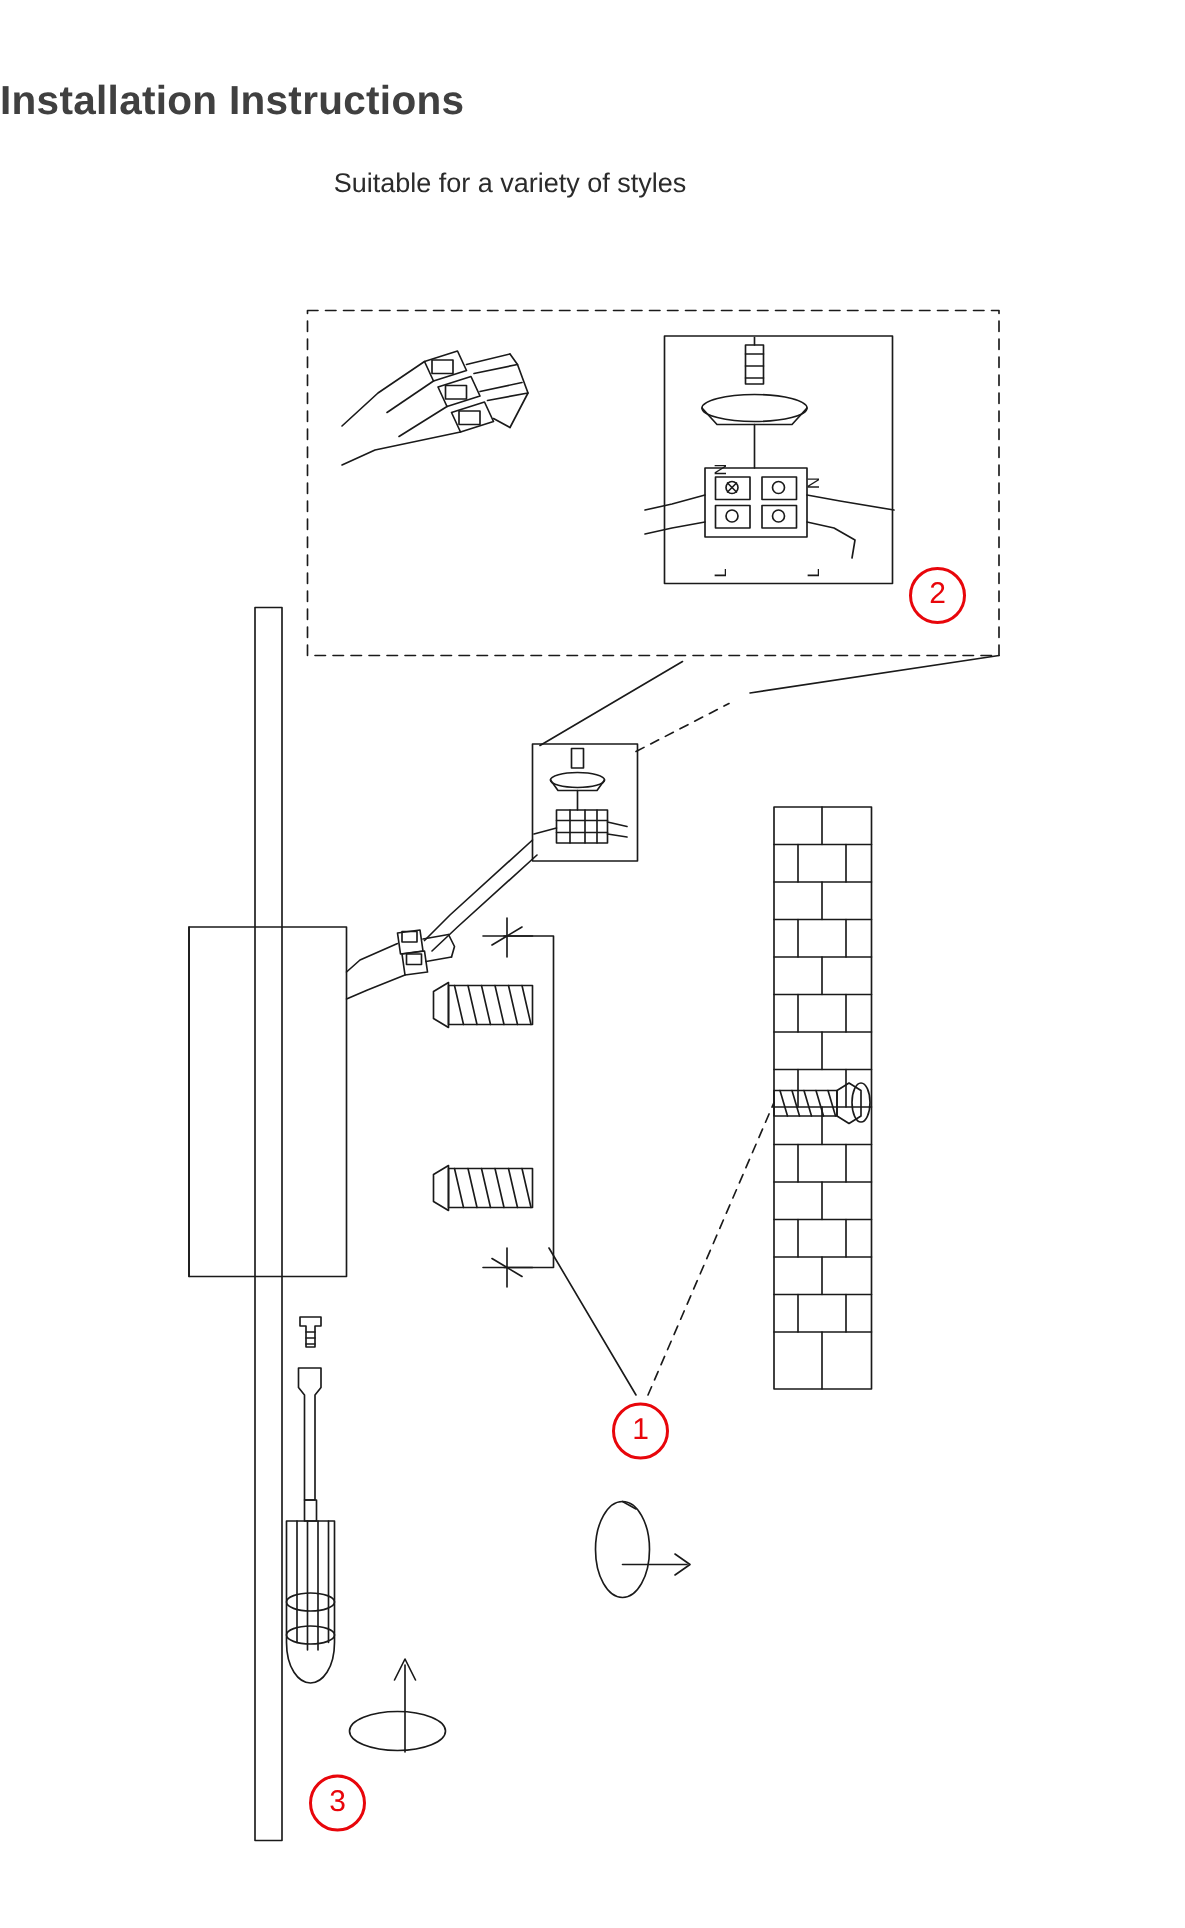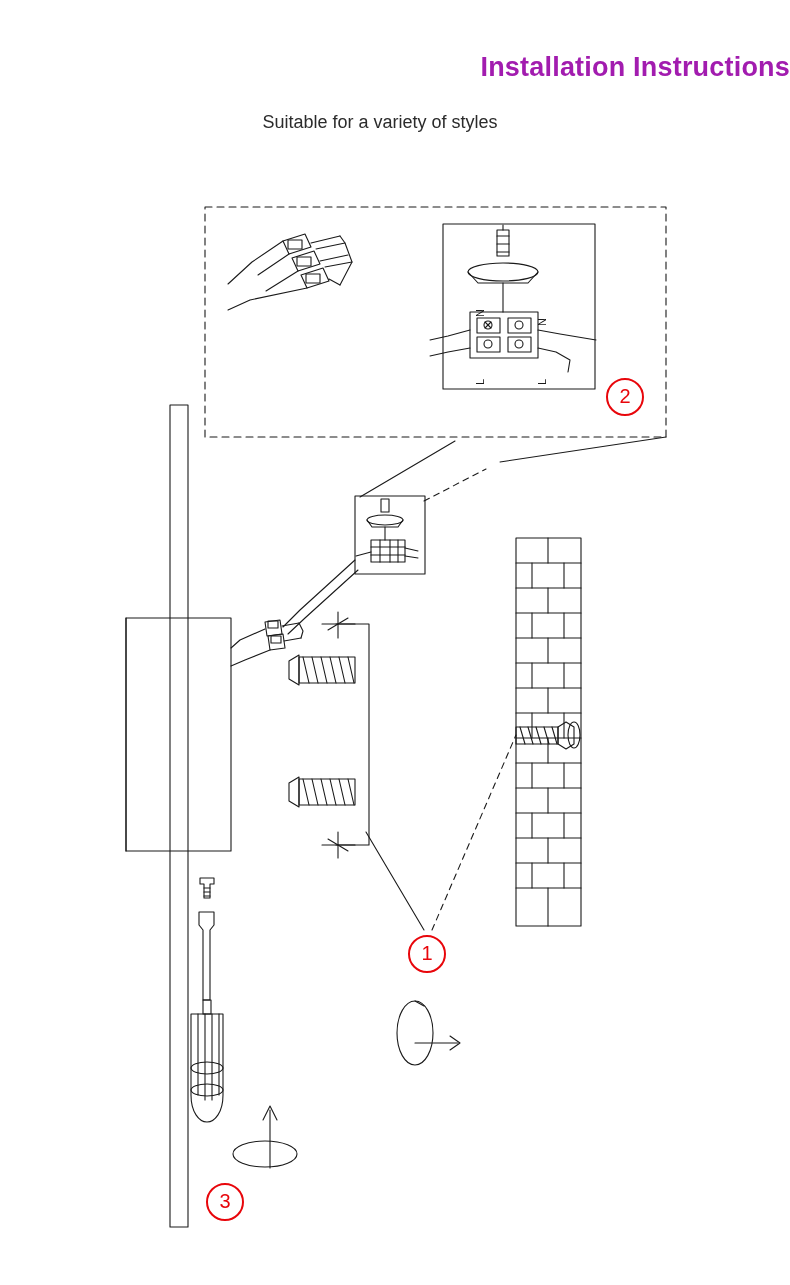--- a/index.html
+++ b/index.html
@@ -16,36 +16,35 @@
     width: 790px;
     height: 1285px;
     background: #ffffff;
     overflow: hidden;
   }
   .title {
     position: absolute;
     top: 52px;
     left: 0;
     width: 790px;
-    text-align: right;
+    text-align: left;
     font-size: 27px;
     font-weight: bold;
     letter-spacing: 0.2px;
-    color: #a21caf;
+    color: #404040;
   }
   .subtitle {
     position: absolute;
     top: 112px;
     left: 0;
     width: 680px;
     text-align: center;
     font-size: 18px;
     font-weight: normal;
     color: #2b2b2b;
-    padding-left: 40px;
   }
   #diagram {
     position: absolute;
     top: 0;
     left: 0;
     width: 790px;
     height: 1285px;
   }
   .step-badge {
     position: absolute;

